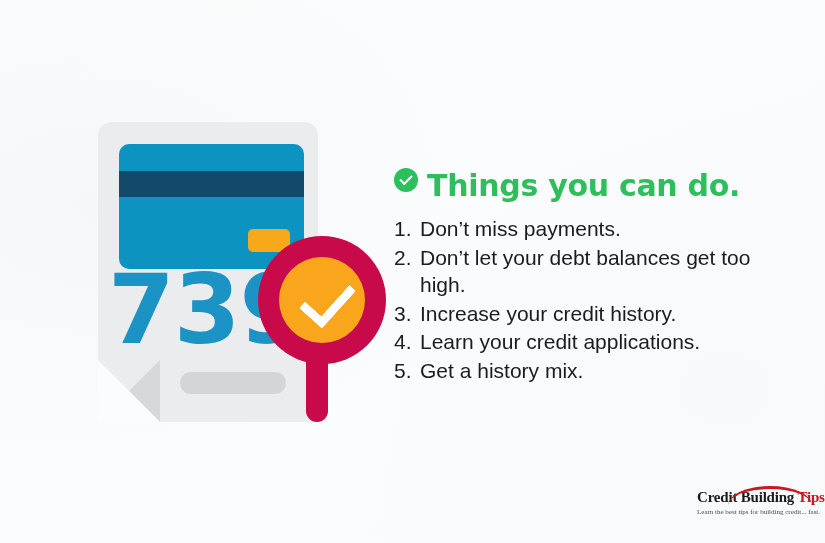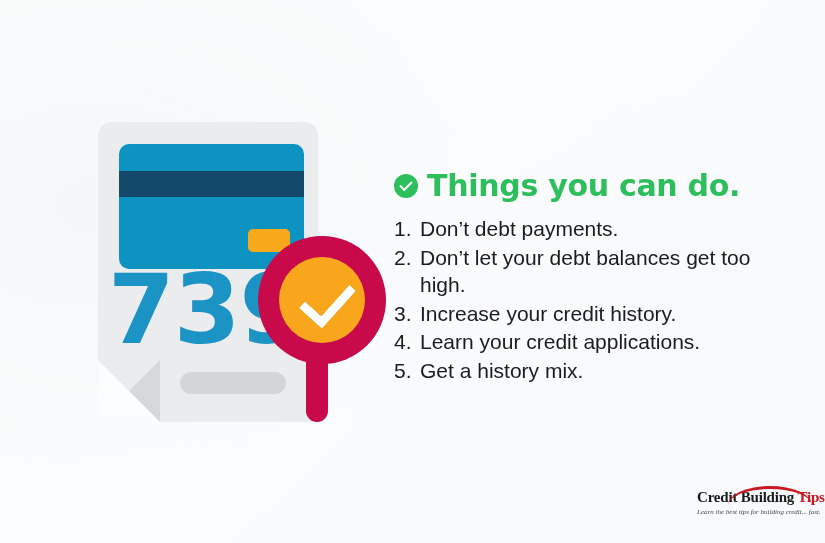--- a/index.html
+++ b/index.html
@@ -159,21 +159,20 @@
 
   
   .content {
     position: absolute;
     left: 394px;
     top: 168px;
     width: 400px;
   }
   .heading-row {
     display: flex;
-    align-items: center;
     gap: 9px;
     margin-bottom: 12px;
   }
   .head-check {
     position: relative;
     width: 24px;
     height: 24px;
     border-radius: 50%;
     background: #2dbf5c;
     flex: 0 0 auto;
@@ -243,21 +242,20 @@
     color: #1a1a1a;
     line-height: 1.1;
     white-space: nowrap;
   }
   .logo-name .tips {
     color: #c91822;
   }
   .logo-tag {
     font-family: "Liberation Serif", serif;
     font-size: 7px;
-    font-style: italic;
     color: #4a4a4a;
     margin-top: 2px;
     white-space: nowrap;
   }
 </style>
 </head>
 <body>
 
 <div id="canvas">
 
@@ -306,21 +304,21 @@
 
   <div class="content">
     <div class="heading-row">
       <span class="head-check"></span>
       <span class="heading">Things you can do.</span>
     </div>
 
     <ol class="tips-list">
       <li class="tip">
         <span class="tip-num">1.</span>
-        <span class="tip-text">Don’t debt payments.</span>
+        <span class="tip-text">Don’t miss payments.</span>
       </li>
       <li class="tip">
         <span class="tip-num">2.</span>
         <span class="tip-text">Don’t let your debt balances get too high.</span>
       </li>
       <li class="tip">
         <span class="tip-num">3.</span>
         <span class="tip-text">Increase your credit history.</span>
       </li>
       <li class="tip">

